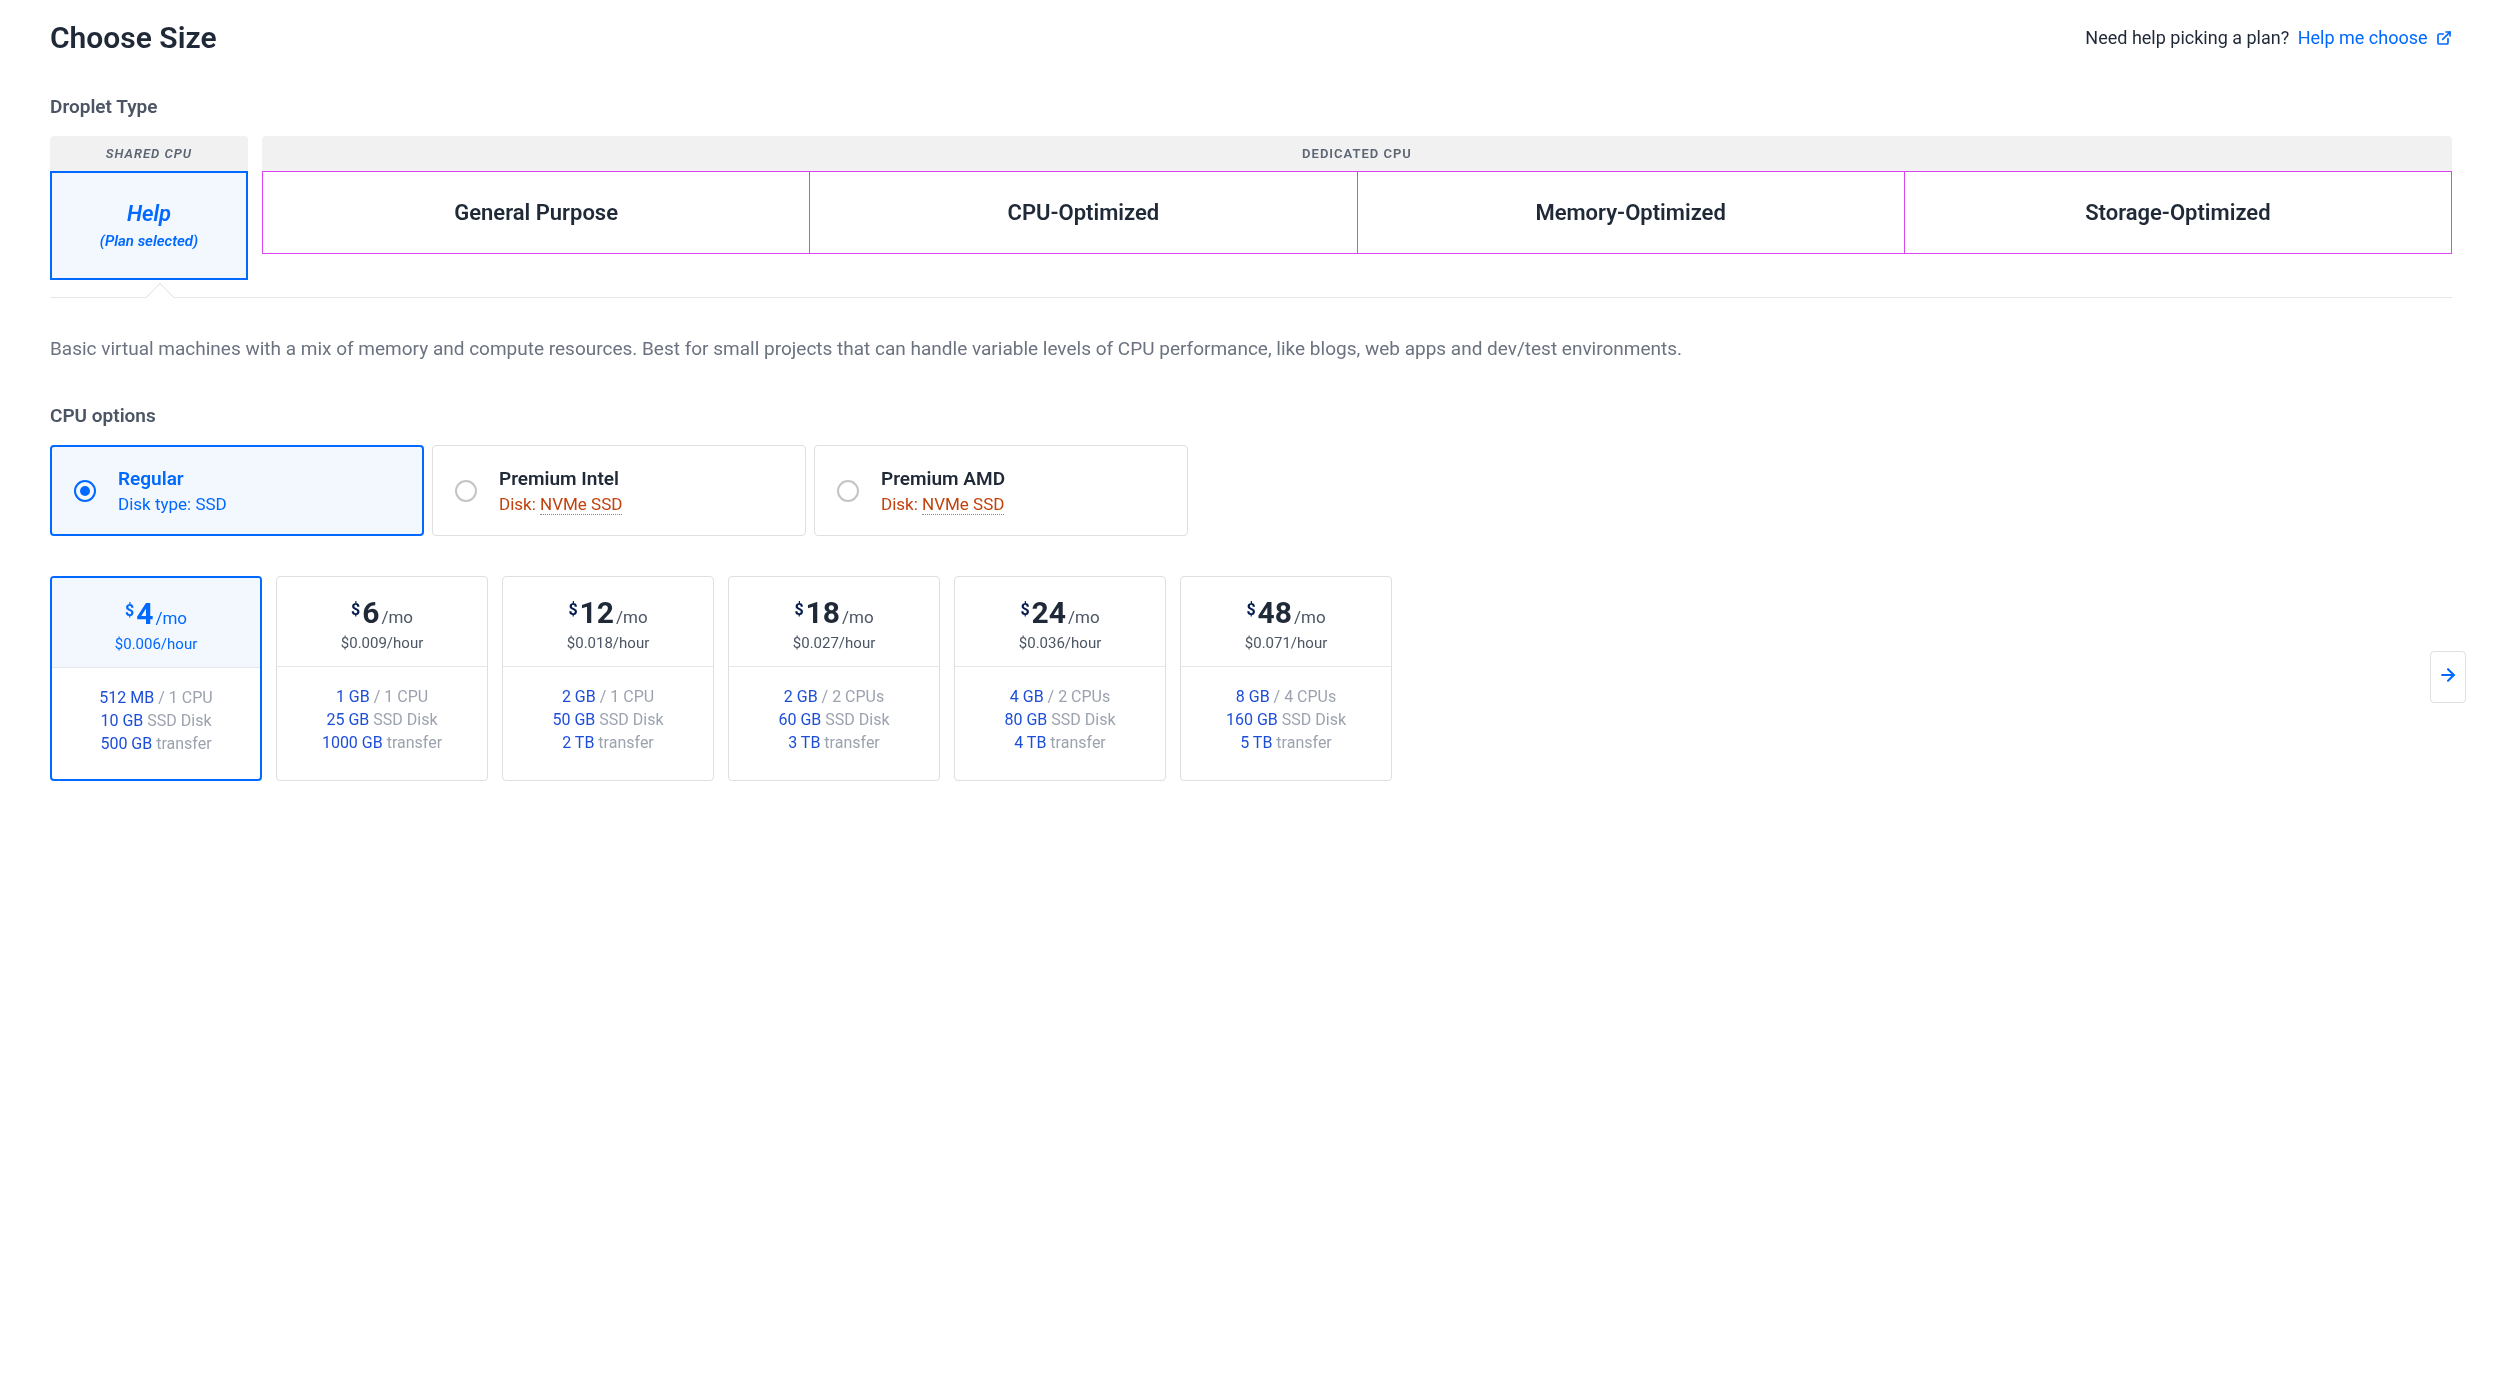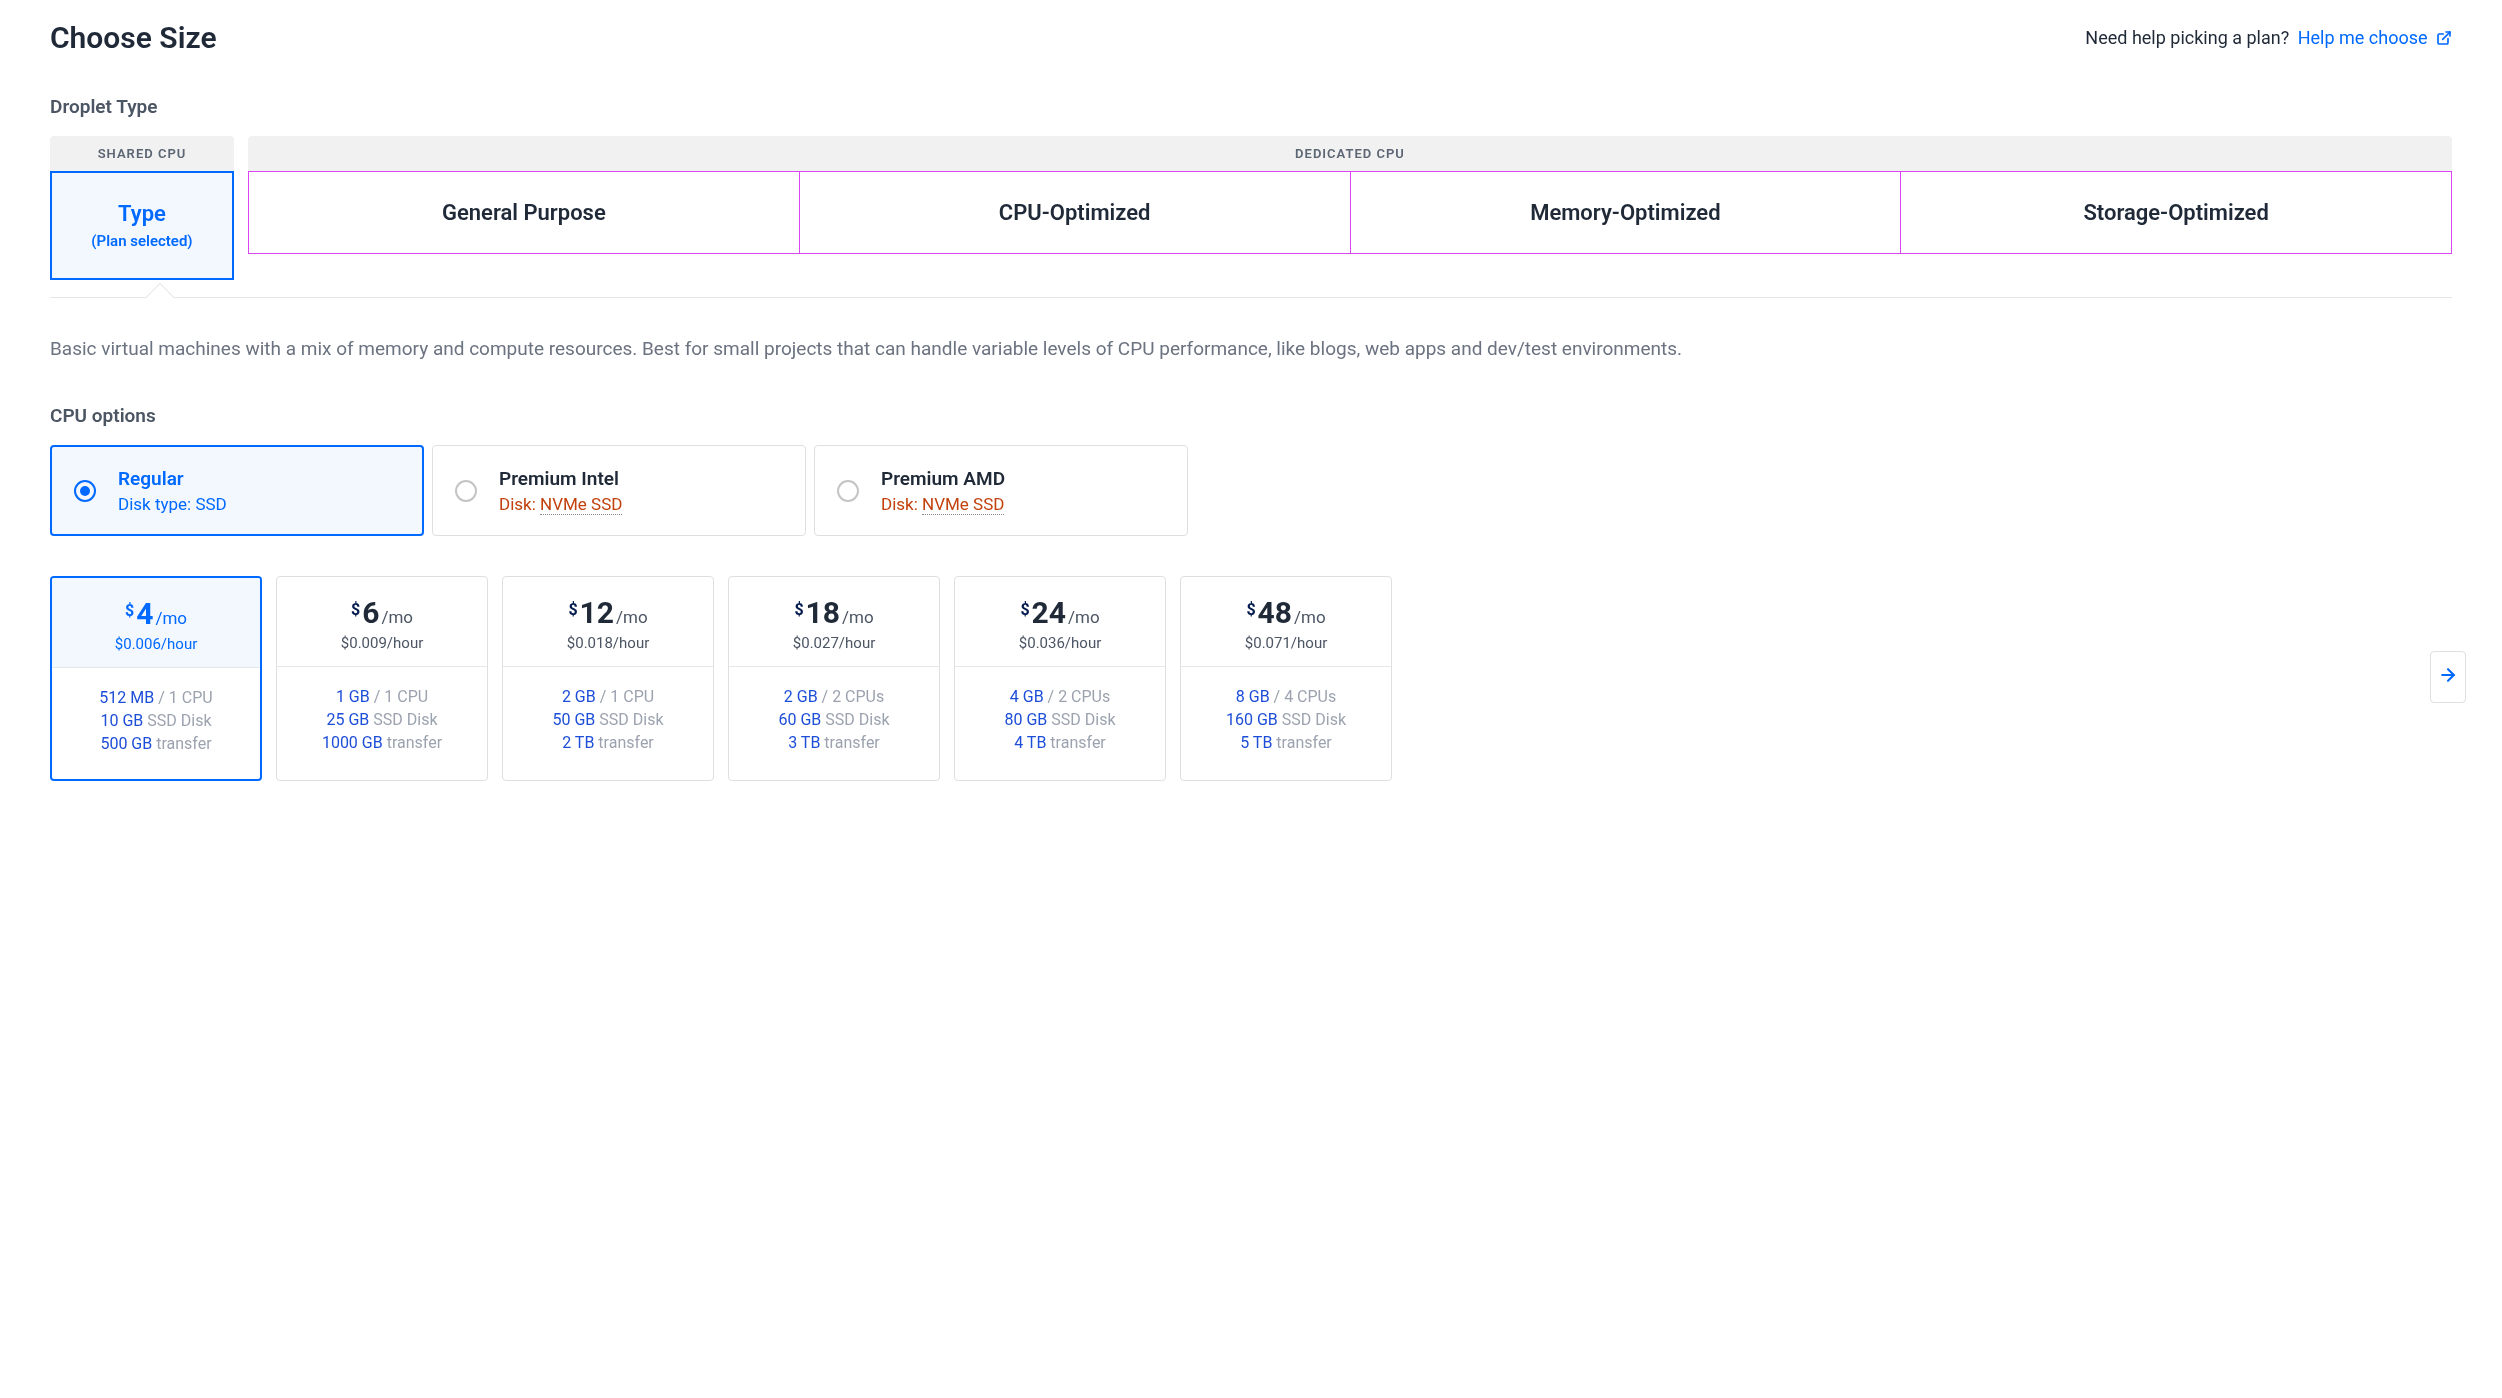--- a/index.html
+++ b/index.html
@@ -39,21 +39,21 @@
   color: #4b5563;
   margin-bottom: 18px;
 }
 
 
 .type-tabs {
   display: flex;
   gap: 14px;
 }
 .type-col { display: flex; flex-direction: column; }
-.type-col.shared { width: 184px; }
+.type-col.shared { width: 198px; font-style: italic; }
 .type-col.dedicated { flex: 1; }
 .type-header {
   background: #f1f1f1;
   text-align: center;
   font-size: 13px;
   font-weight: 600;
   letter-spacing: 1px;
   color: #5b6573;
   padding: 10px 0;
   border-top-left-radius: 4px;
@@ -215,21 +215,21 @@
   </div>
 </div>
 
 <div class="section-label">Droplet Type</div>
 
 <div class="type-tabs">
   <div class="type-col shared">
     <div class="type-header">SHARED CPU</div>
     <div class="type-options">
       <div class="type-option selected">
-        <div class="opt-name">Type</div>
+        <div class="opt-name">Help</div>
         <div class="opt-sub">(Plan selected)</div>
       </div>
     </div>
   </div>
   <div class="type-col dedicated">
     <div class="type-header">DEDICATED CPU</div>
     <div class="type-options">
       <div class="type-option">
         <div class="opt-name">General Purpose</div>
       </div>

